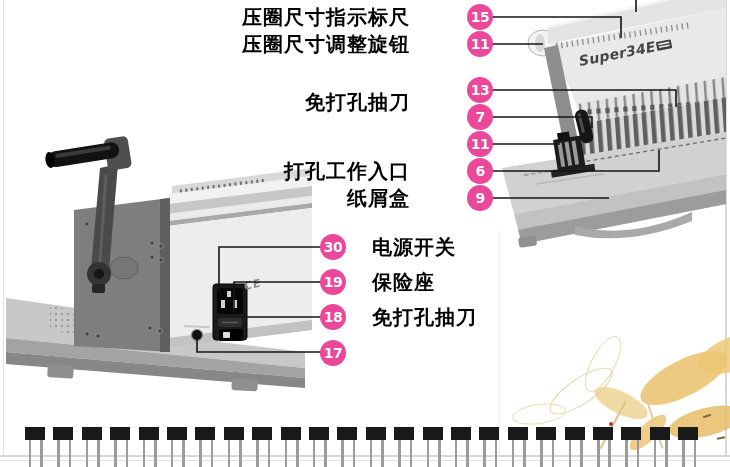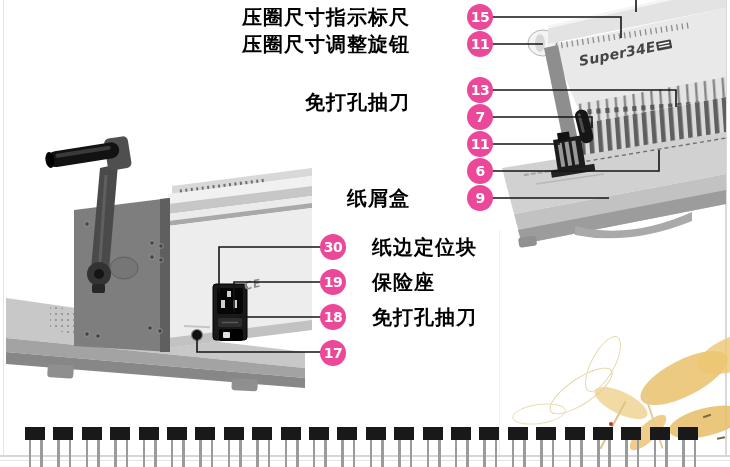--- a/index.html
+++ b/index.html
@@ -210,35 +210,36 @@
       <path d="M321,247 H219 V292"></path>
       <path d="M321,282 H234 V312"></path>
       <path d="M321,317 H238"></path>
       <path d="M321,352 H197 V339"></path>
     </g>
   </svg>
 
   <div class="plabel rcol" style="top:7px">压圈尺寸指示标尺</div>
   <div class="plabel rcol" style="top:34px">压圈尺寸调整旋钮</div>
   <div class="plabel rcol" style="top:92px">免打孔抽刀</div>
+  <div class="plabel rcol" style="top:161px">打孔工作入口</div>
   <div class="plabel rcol" style="top:188px">纸屑盒</div>
 
   <div class="badge" style="left:467px;top:4px">15</div>
   <div class="badge" style="left:467px;top:31px">11</div>
   <div class="badge" style="left:467px;top:77px">13</div>
   <div class="badge" style="left:467px;top:104px">7</div>
   <div class="badge" style="left:467px;top:131px">11</div>
   <div class="badge" style="left:467px;top:158px">6</div>
   <div class="badge" style="left:467px;top:185px">9</div>
 
   <div class="badge" style="left:320px;top:234px">30</div>
   <div class="badge" style="left:320px;top:269px">19</div>
   <div class="badge" style="left:320px;top:304px">18</div>
   <div class="badge" style="left:320px;top:340px">17</div>
 
-  <div class="plabel bcol" style="top:237px">纸边定位块</div>
+  <div class="plabel bcol" style="top:237px">电源开关</div>
   <div class="plabel bcol" style="top:272px">保险座</div>
   <div class="plabel bcol" style="top:307px">免打孔抽刀</div>
 
   <div class="abs pin-heads"></div>
   <div class="abs pin-legs"></div>
 
 </div>
 
 </body></html>

